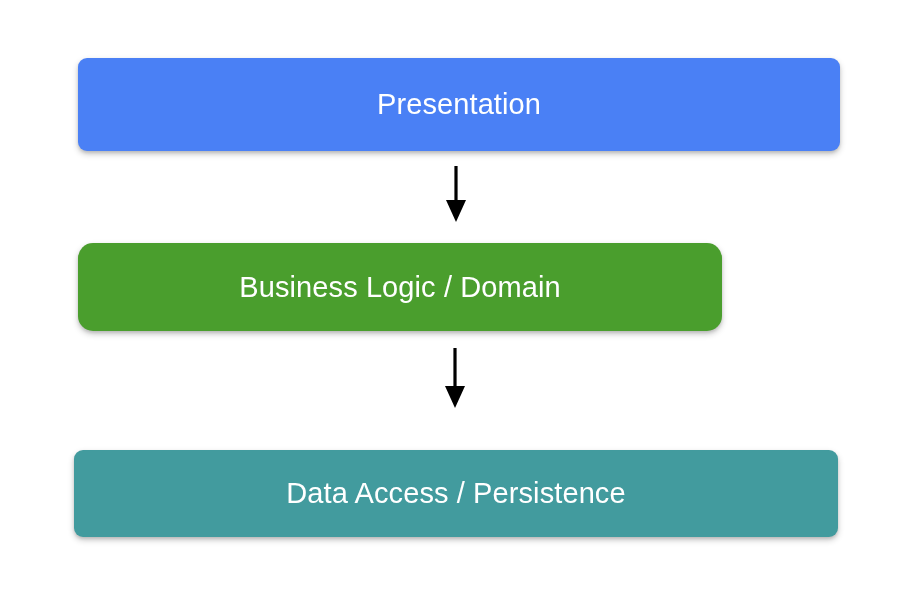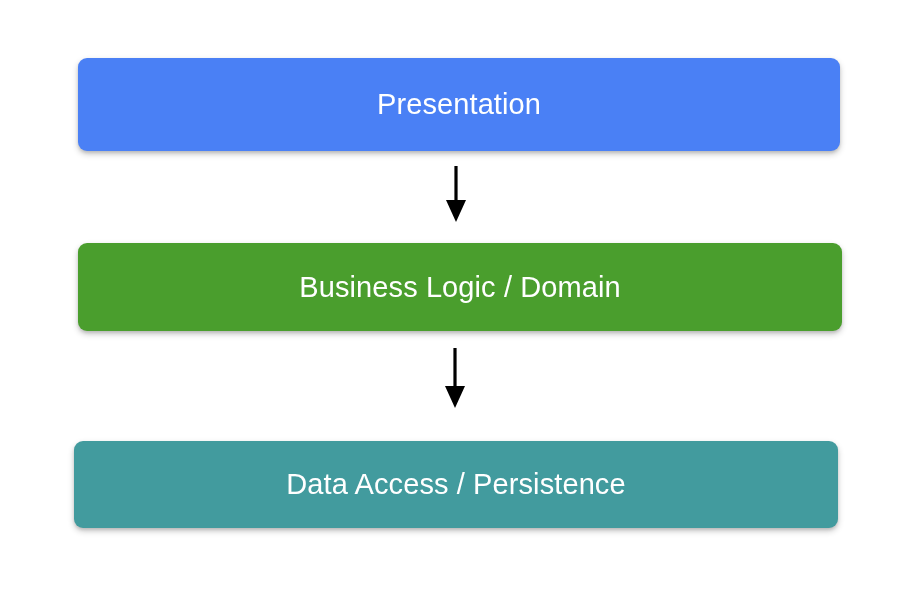--- a/index.html
+++ b/index.html
@@ -39,24 +39,24 @@
     white-space: nowrap;
     user-select: none;
   }
   
   #box-presentation {
     left: 78px;  top: 58px;
     width: 762px; height: 93px;
   }
   #box-business {
     left: 78px;  top: 243px;
-    width: 764px; height: 88px;
+    width: 644px; height: 88px; border-radius: 15px;
   }
   #box-data {
-    left: 74px;  top: 441px;
+    left: 74px;  top: 450px;
     width: 764px; height: 87px;
   }
   
   .arrow {
     position: absolute;
     overflow: visible;
   }
   #arrow-1 { left: 432px; top: 163px; }
   #arrow-2 { left: 431px; top: 345px; }
 </style>

